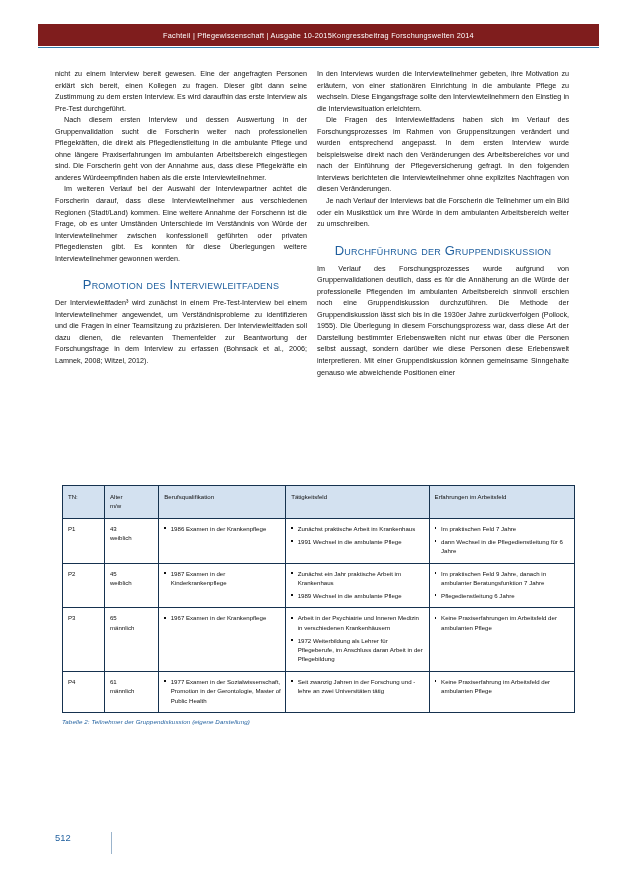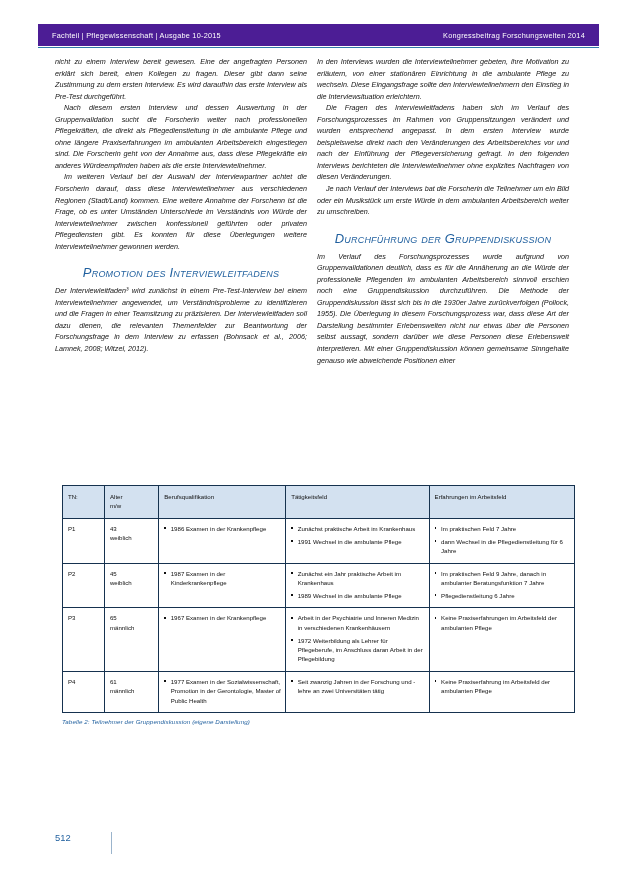--- a/index.html
+++ b/index.html
@@ -16,24 +16,24 @@
     overflow: hidden;
   }
 
   
   .header-band {
     position: absolute;
     top: 24px;
     left: 38px;
     width: 561px;
     height: 22px;
-    background: #4c1d95;
+    background: #7f1d1d;
     display: flex;
     align-items: center;
-    justify-content: space-between;
+    justify-content: center;
     box-sizing: border-box;
     padding: 0 14px;
   }
   .header-band .hdr-text {
     color: #ffffff;
     font-size: 7.3px;
     letter-spacing: 0.25px;
     white-space: nowrap;
   }
   .header-rule {
@@ -41,26 +41,25 @@
     top: 47px;
     left: 38px;
     width: 561px;
     height: 1.4px;
     background: #2e7aa8;
   }
 
   
   .columns {
     position: absolute;
-    top: 56px;
+    top: 68px;
     left: 55px;
     width: 527px;
     display: flex;
     gap: 10px;
-    font-style: italic;
   }
   .col {
     width: 252px;
   }
   p.body {
     margin: 0 0 0 0;
     font-size: 7.2px;
     line-height: 11.55px;
     text-align: justify;
     text-justify: inter-word;
@@ -193,21 +192,21 @@
     <p class="body first">nicht zu einem Interview bereit gewesen. Eine der angefragten Personen erklärt sich bereit, einen Kollegen zu fragen. Dieser gibt dann seine Zustimmung zu dem ersten Interview. Es wird daraufhin das erste Interview als Pre-Test durchgeführt.</p>
     <p class="body">Nach diesem ersten Interview und dessen Auswertung in der Gruppenvalidation sucht die Forscherin weiter nach professionellen Pflegekräften, die direkt als Pflegedienstleitung in die ambulante Pflege und ohne längere Praxiserfahrungen im ambulanten Arbeitsbereich eingestiegen sind. Die Forscherin geht von der Annahme aus, dass diese Pflegekräfte ein anderes Würdeempfinden haben als die erste Interviewteilnehmer.</p>
     <p class="body">Im weiteren Verlauf bei der Auswahl der Interviewpartner achtet die Forscherin darauf, dass diese Interviewteilnehmer aus verschiedenen Regionen (Stadt/Land) kommen. Eine weitere Annahme der Forschenn ist die Frage, ob es unter Umständen Unterschiede im Verständnis von Würde der Interviewteilnehmer zwischen konfessionell geführten oder privaten Pflegediensten gibt. Es konnten für diese Überlegungen weitere Interviewteilnehmer gewonnen werden.</p>
     <h2 class="section">Promotion des Interviewleitfadens</h2>
     <p class="body">Der Interviewleitfaden³ wird zunächst in einem Pre-Test-Interview bei einem Interviewteilnehmer angewendet, um Verständnisprobleme zu identifizieren und die Fragen in einer Teamsitzung zu präzisieren. Der Interviewleitfaden soll dazu dienen, die relevanten Themenfelder zur Beantwortung der Forschungsfrage in dem Interview zu erfassen (Bohnsack et al., 2006; Lamnek, 2008; Witzel, 2012).</p>
   </div>
 
   <div class="col">
     <p class="body first">In den Interviews wurden die Interviewteilnehmer gebeten, ihre Motivation zu erläutern, von einer stationären Einrichtung in die ambulante Pflege zu wechseln. Diese Eingangsfrage sollte den Interviewteilnehmern den Einstieg in die Interviewsituation erleichtern.</p>
     <p class="body">Die Fragen des Interviewleitfadens haben sich im Verlauf des Forschungsprozesses im Rahmen von Gruppensitzungen verändert und wurden entsprechend angepasst. In dem ersten Interview wurde beispielsweise direkt nach den Veränderungen des Arbeitsbereiches vor und nach der Einführung der Pflegeversicherung gefragt. In den folgenden Interviews berichteten die Interviewteilnehmer ohne explizites Nachfragen von diesen Veränderungen.</p>
-    <p class="body">Je nach Verlauf der Interviews bat die Forscherin die Teilnehmer um ein Bild oder ein Musikstück um erste Würde in dem ambulanten Arbeitsbereich weiter zu umschreiben.</p>
+    <p class="body">Je nach Verlauf der Interviews bat die Forscherin die Teilnehmer um ein Bild oder ein Musikstück um ihre Würde in dem ambulanten Arbeitsbereich weiter zu umschreiben.</p>
     <h2 class="section">Durchführung der Gruppendiskussion</h2>
     <p class="body">Im Verlauf des Forschungsprozesses wurde aufgrund von Gruppenvalidationen deutlich, dass es für die Annäherung an die Würde der professionelle Pflegenden im ambulanten Arbeitsbereich sinnvoll erschien noch eine Gruppendiskussion durchzuführen. Die Methode der Gruppendiskussion lässt sich bis in die 1930er Jahre zurückverfolgen (Pollock, 1955). Die Überlegung in diesem Forschungsprozess war, dass diese Art der Darstellung bestimmter Erlebenswelten nicht nur etwas über die Personen selbst aussagt, sondern darüber wie diese Personen diese Erlebenswelt interpretieren. Mit einer Gruppendiskussion können gemeinsame Sinngehalte genauso wie abweichende Positionen einer</p>
   </div>
 
 </div>
 
 <div class="table-wrap">
   <table class="participants">
     <colgroup>
       <col class="c1">

